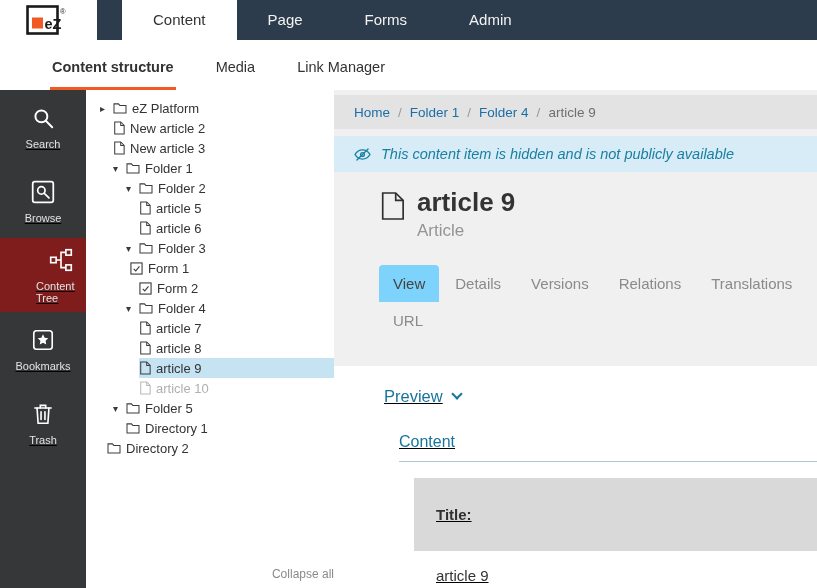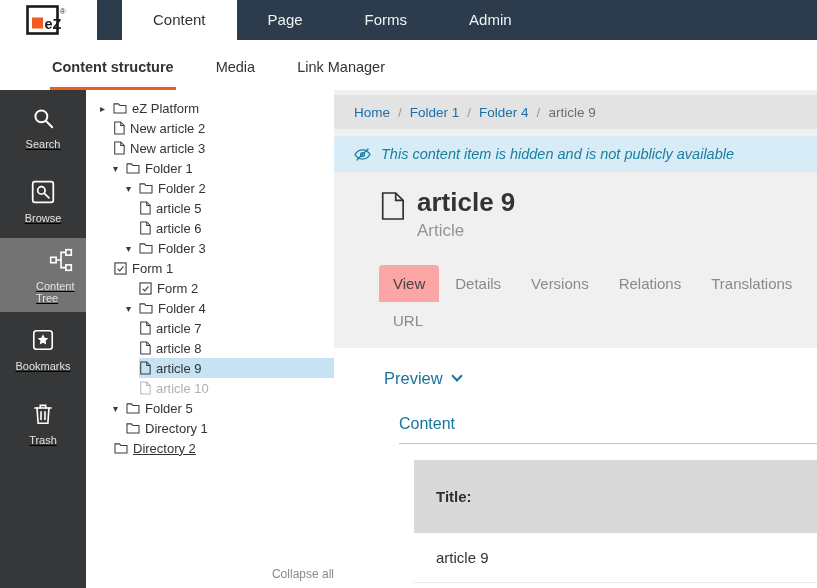--- a/index.html
+++ b/index.html
@@ -18,21 +18,21 @@
   .subnav { height:50px; background:#fff; display:flex; align-items:flex-end; padding-left:50px; gap:38px; flex-shrink:0; }
   .sub-tab { padding:0 2px 12px; font-size:14.5px; color:#333; border-bottom:3px solid transparent; cursor:pointer; }
   .sub-tab.active { font-weight:bold; border-bottom-color:var(--accent-orange,#f15a22); }
 
   
   .body-row { flex:1; display:flex; min-height:0; }
 
   
   .sidebar { width:86px; background:#353739; flex-shrink:0; display:flex; flex-direction:column;text-decoration:underline; }
   .side-item { height:74px; display:flex; flex-direction:column; align-items:center; justify-content:center; gap:7px; cursor:pointer; }
-  .side-item.active { background:#737373;padding-left:36px; }
+  .side-item.active { background:#7f1d1d;padding-left:36px; }
   .side-label { font-size:11px; color:#e3e3e3; }
   .side-item .icon { display:flex; }
 
   
   .tree-panel { width:248px; background:#fff; flex-shrink:0; position:relative; padding-top:8px; overflow:hidden; }
   .tree-row { display:flex; height:20px; align-items:center; font-size:13px; color:#333; cursor:pointer; }
   .tree-row-body { flex:1; display:flex; align-items:center; height:100%; min-width:0; }
   .tree-row-body.selected { background:var(--selection-blue,#c5e3f3); }
   .tree-row-body.hidden-item { color:#b0b0b0; }
   .tree-row-body.hidden-item svg path, .tree-row-body.hidden-item svg rect { stroke:#b7b7b7; }
@@ -53,23 +53,23 @@
   .alert-text { font-style:italic; font-size:14.5px; color:#1a7fa0; }
 
   .title-block { margin:16px 0 0 45px; display:flex; align-items:flex-start; }
   .title-icon { display:flex; margin-top:2px; }
   .title-text { margin-left:12px; }
   .page-title { font-size:26px; font-weight:bold; color:#333; line-height:1.1; }
   .content-type { margin-top:4px; font-size:17px; color:#949494; }
 
   .content-tabs { margin:24px 0 0 45px; width:460px; display:flex; flex-wrap:wrap; }
   .c-tab { padding:10px 14px; margin-right:2px; font-size:15px; color:#8a8a8a; cursor:pointer; white-space:nowrap; }
-  .c-tab.active { background:#fca5a5; color:#444; border-radius:4px 4px 0 0; }
-
-  .panel { margin-top:9px; background:#fff; flex:1; min-height:0; }
+  .c-tab.active { background:#7dd3fc; color:#444; border-radius:4px 4px 0 0; }
+
+  .panel { margin-top:27px; background:#fff; flex:1; min-height:0;text-decoration:underline; }
   .preview-header { padding:21px 0 0 50px; display:flex; align-items:center; width:max-content; color:var(--section-blue,#17749c); font-size:16.5px; cursor:pointer; }
   .chevron { width:8px; height:8px; border-right:2px solid currentColor; border-bottom:2px solid currentColor; transform:rotate(45deg); display:inline-block; margin-left:10px; margin-top:-4px; }
   .content-heading { margin:27px 0 0 65px; padding-bottom:10px; color:var(--section-blue,#17749c); font-size:16px; border-bottom:1px solid #aac8da; }
   .field-table { margin:16px 0 0 80px; }
   .field-label-row { background:#d9d9d9; padding:28px 22px; font-weight:bold; font-size:15px; color:#2f2f2f; }
   .field-value-row { background:#fff; padding:16px 22px; font-size:15px; color:#333; border-bottom:1px solid #ececec; }
 </style>
 </head>
 <body>
 
@@ -236,21 +236,21 @@
             <div class="tree-row-body">
               <span class="expander">▾</span>
               <span class="icon">
                 <svg width="14" height="12" viewBox="0 0 16 14" fill="none" stroke="#3c3c3c" stroke-width="1.2">
                   <path d="M1 12.8V2.2h5.2L7.8 4H15v8.8z"></path>
                 </svg>
               </span>
               <span class="tree-label">Folder 3</span>
             </div>
           </div>
-          <div class="tree-row" style="padding-left: 28px;">
+          <div class="tree-row" style="padding-left: 44px;">
             <div class="tree-row-body">
               <span class="icon">
                 <svg width="13" height="13" viewBox="0 0 14 14" fill="none" stroke="#3c3c3c" stroke-width="1.2">
                   <rect x="1" y="1" width="12" height="12"></rect>
                   <path d="M4 7.3l2.2 2.2 4-4.8"></path>
                 </svg>
               </span>
               <span class="tree-label">Form 1</span>
             </div>
           </div>
@@ -334,21 +334,21 @@
           <div class="tree-row" style="padding-left: 40px;">
             <div class="tree-row-body">
               <span class="icon">
                 <svg width="14" height="12" viewBox="0 0 16 14" fill="none" stroke="#3c3c3c" stroke-width="1.2">
                   <path d="M1 12.8V2.2h5.2L7.8 4H15v8.8z"></path>
                 </svg>
               </span>
               <span class="tree-label">Directory 1</span>
             </div>
           </div>
-          <div class="tree-row" style="padding-left: 28px; text-decoration: underline;">
+          <div class="tree-row" style="padding-left: 21px;">
             <div class="tree-row-body">
               <span class="icon">
                 <svg width="14" height="12" viewBox="0 0 16 14" fill="none" stroke="#3c3c3c" stroke-width="1.2">
                   <path d="M1 12.8V2.2h5.2L7.8 4H15v8.8z"></path>
                 </svg>
               </span>
               <span class="tree-label">Directory 2</span>
             </div>
           </div>
         </div>

